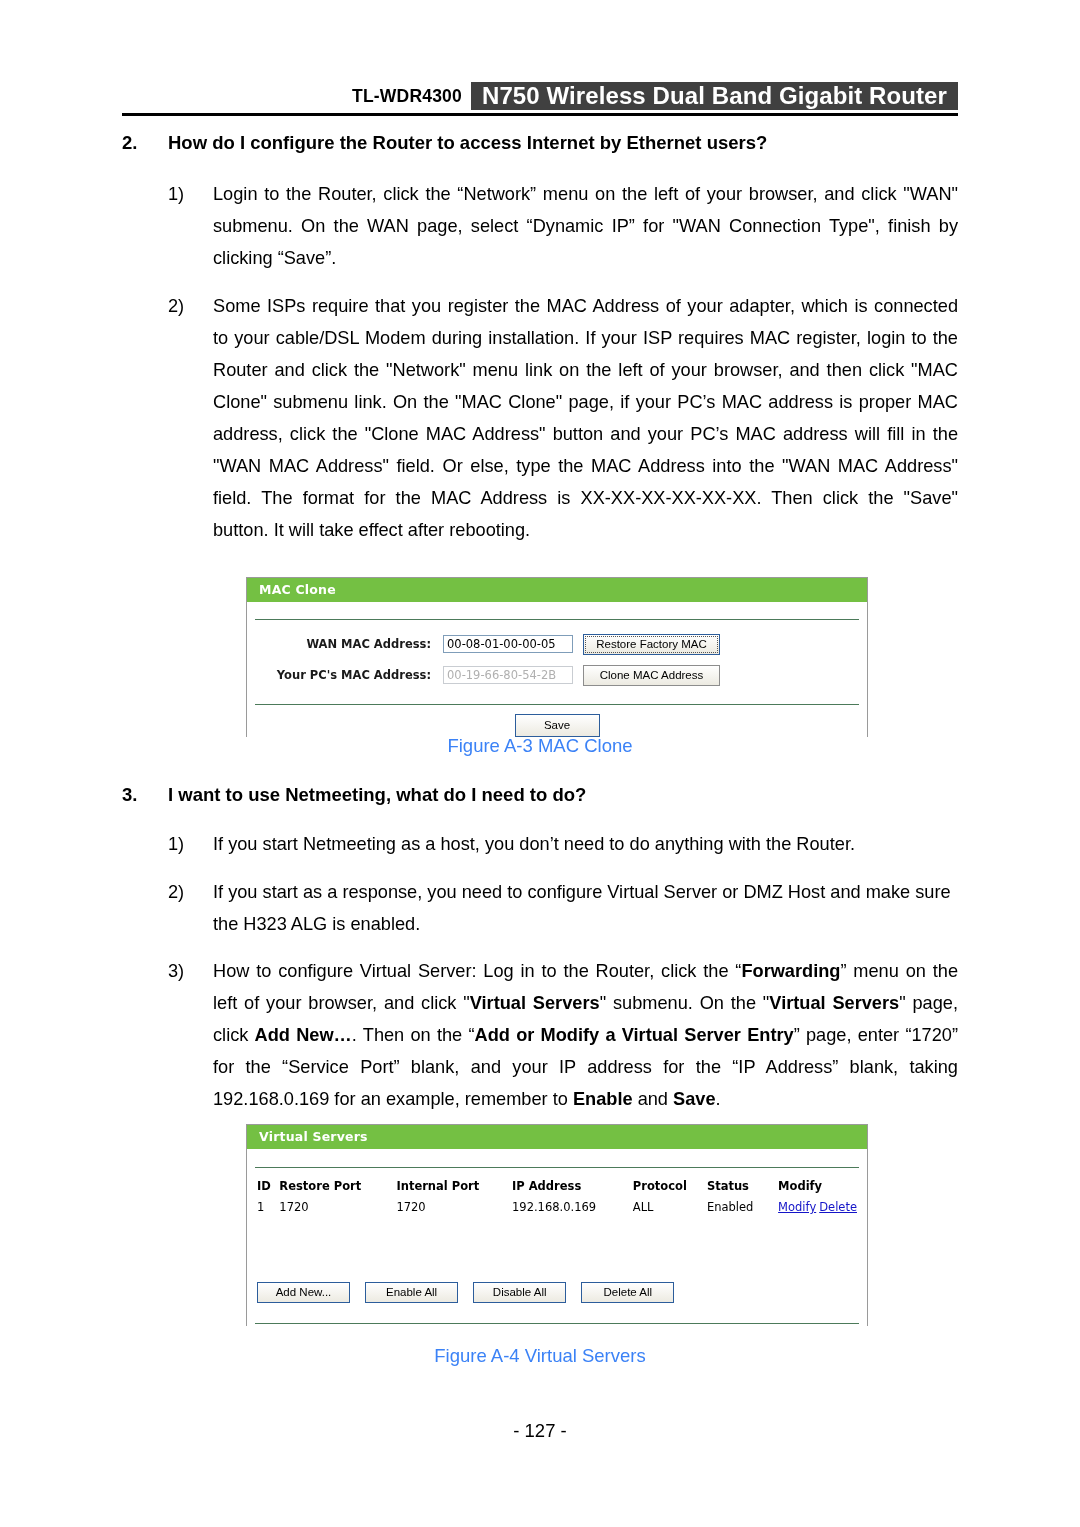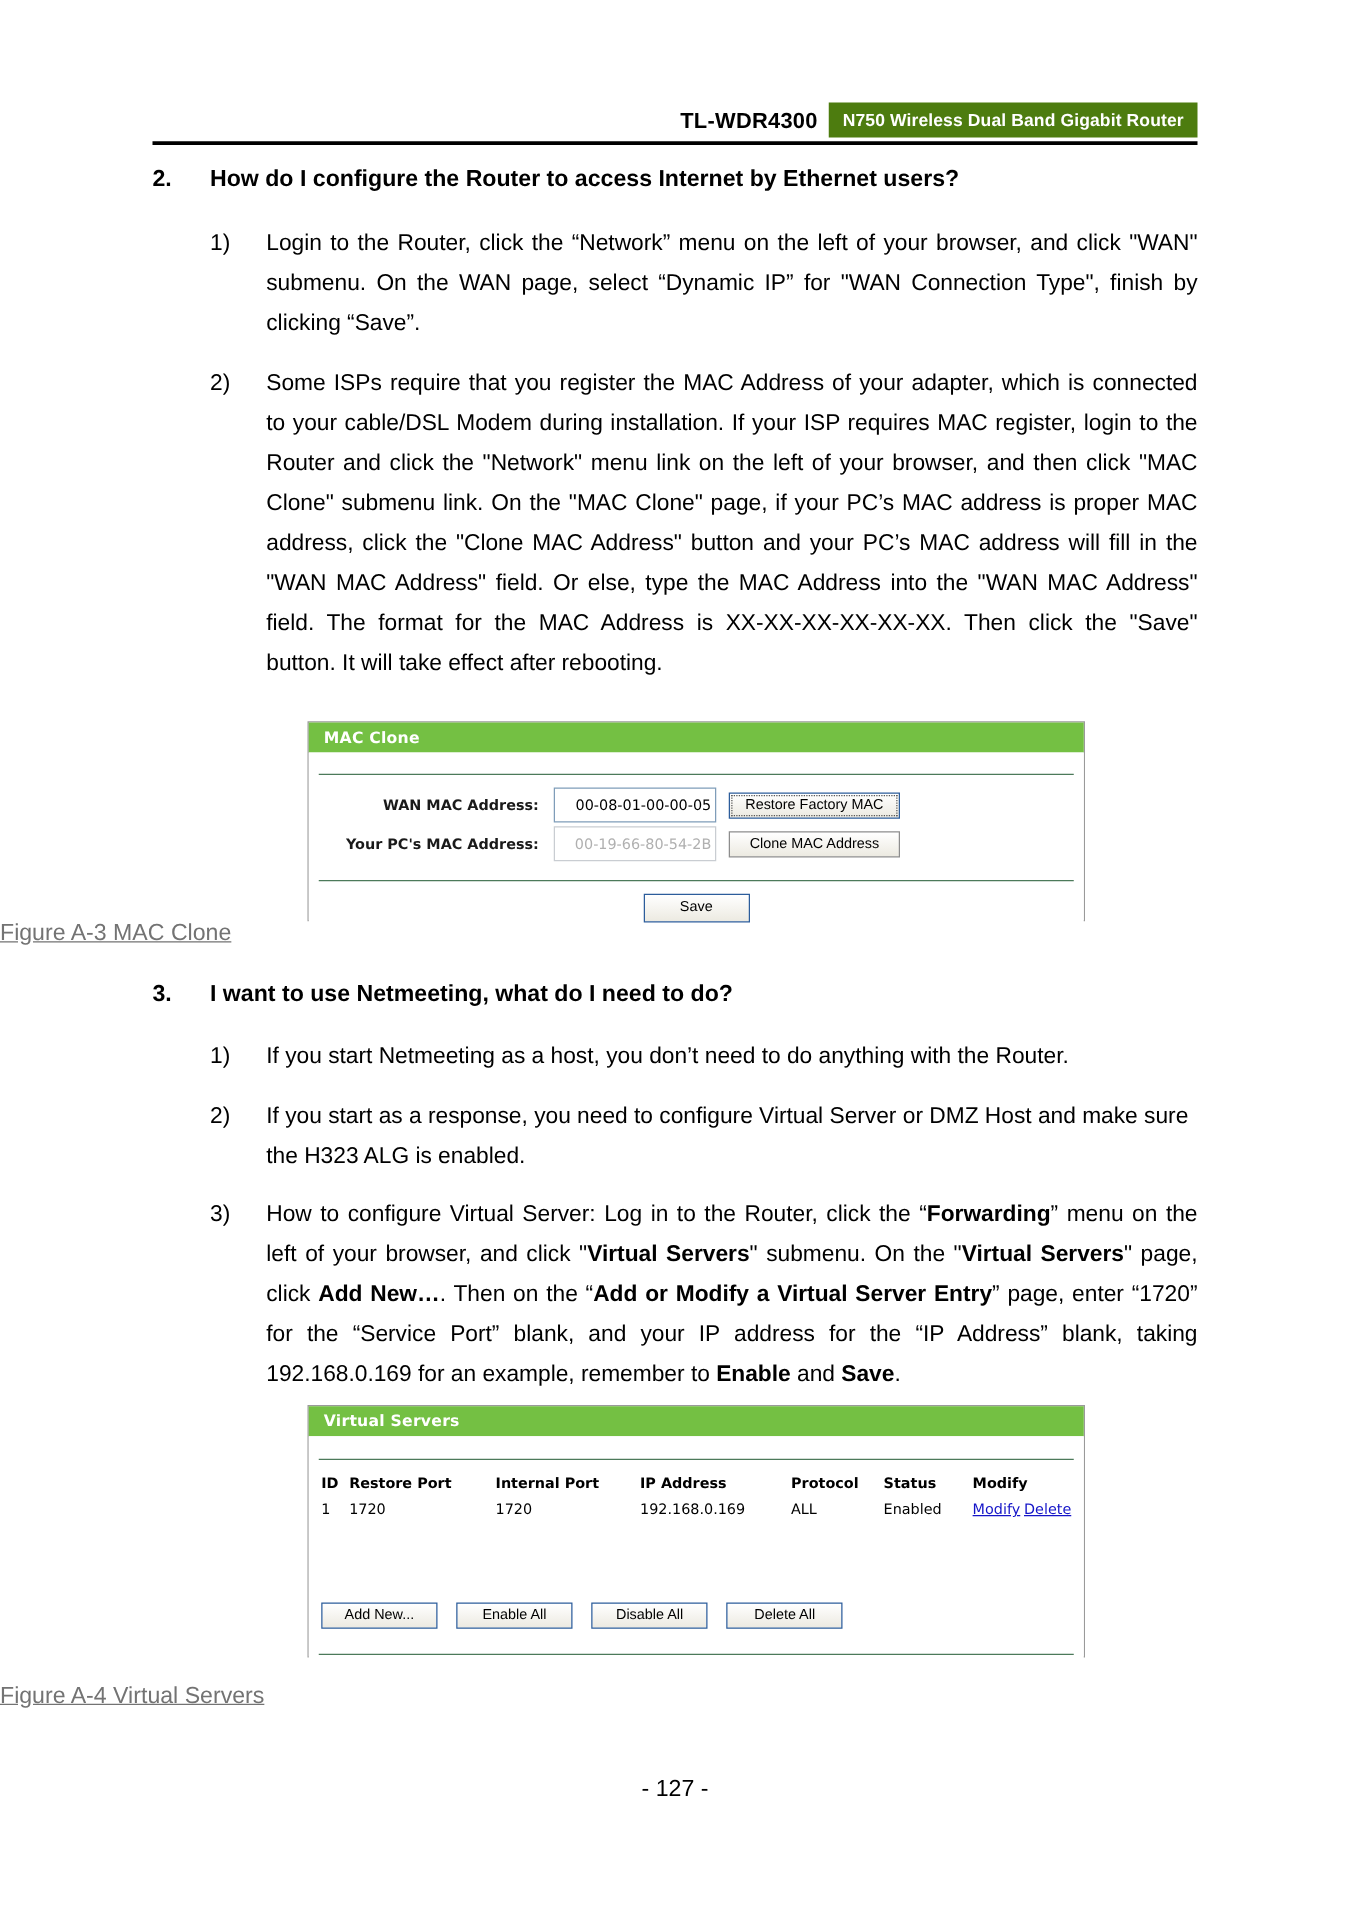--- a/index.html
+++ b/index.html
@@ -42,23 +42,23 @@
   .header-model {
     font-size: 17.5px;
     font-weight: bold;
     letter-spacing: 0.2px;
     color: #000;
     align-self: center;
     padding-right: 9px;
     white-space: nowrap;
   }
   .header-product {
-    background: #4d7c0f;
+    background: #404040;
     color: #ffffff;
-    font-size: 14px;
+    font-size: 24px;
     font-weight: bold;
     letter-spacing: 0.1px;
     padding: 3px 11px 4px 11px;
     white-space: nowrap;
     display: flex;
     align-items: center;
     text-align: right;
   }
   .header-rule {
     position: absolute;
@@ -100,24 +100,23 @@
     text-align: justify;
     text-justify: inter-word;
   }
   .item .itext.nojust { text-align: left; }
   .item b { font-weight: bold; }
 
   .figcap {
     position: absolute;
     width: 100%;
     left: 0;
-    text-align: left;
+    text-align: center;
     font-size: 18.5px;
-    color: #737373;
-    text-decoration: underline;
+    color: #3b82f6;
   }
 
   .page-number {
     position: absolute;
     left: 0;
     top: 1420px;
     width: 1080px;
     text-align: center;
     font-size: 18.5px;
     color: #000;
@@ -162,30 +161,29 @@
     text-align: right;
     font-size: 11.5px;
     font-weight: bold;
     color: #1a1a1a;
     padding-right: 12px;
     box-sizing: border-box;
     white-space: nowrap;
   }
   .txtfield {
     width: 130px;
-    height: 28px;
+    height: 18px;
     border: 1px solid #7f9db9;
     background: #ffffff;
     font-size: 11.5px;
     color: #000;
     padding: 0 3px;
     line-height: 18px;
     box-sizing: border-box;
     font-family: "DejaVu Sans", sans-serif;
-    text-align: right;
   }
   .txtfield.disabled {
     color: #b0b0b0;
     border-color: #c9cdd2;
     background: #ffffff;
   }
   .btn {
     display: inline-block;
     border: 1px solid #8d8d8d;
     background: linear-gradient(#ffffff, #eceae1);

